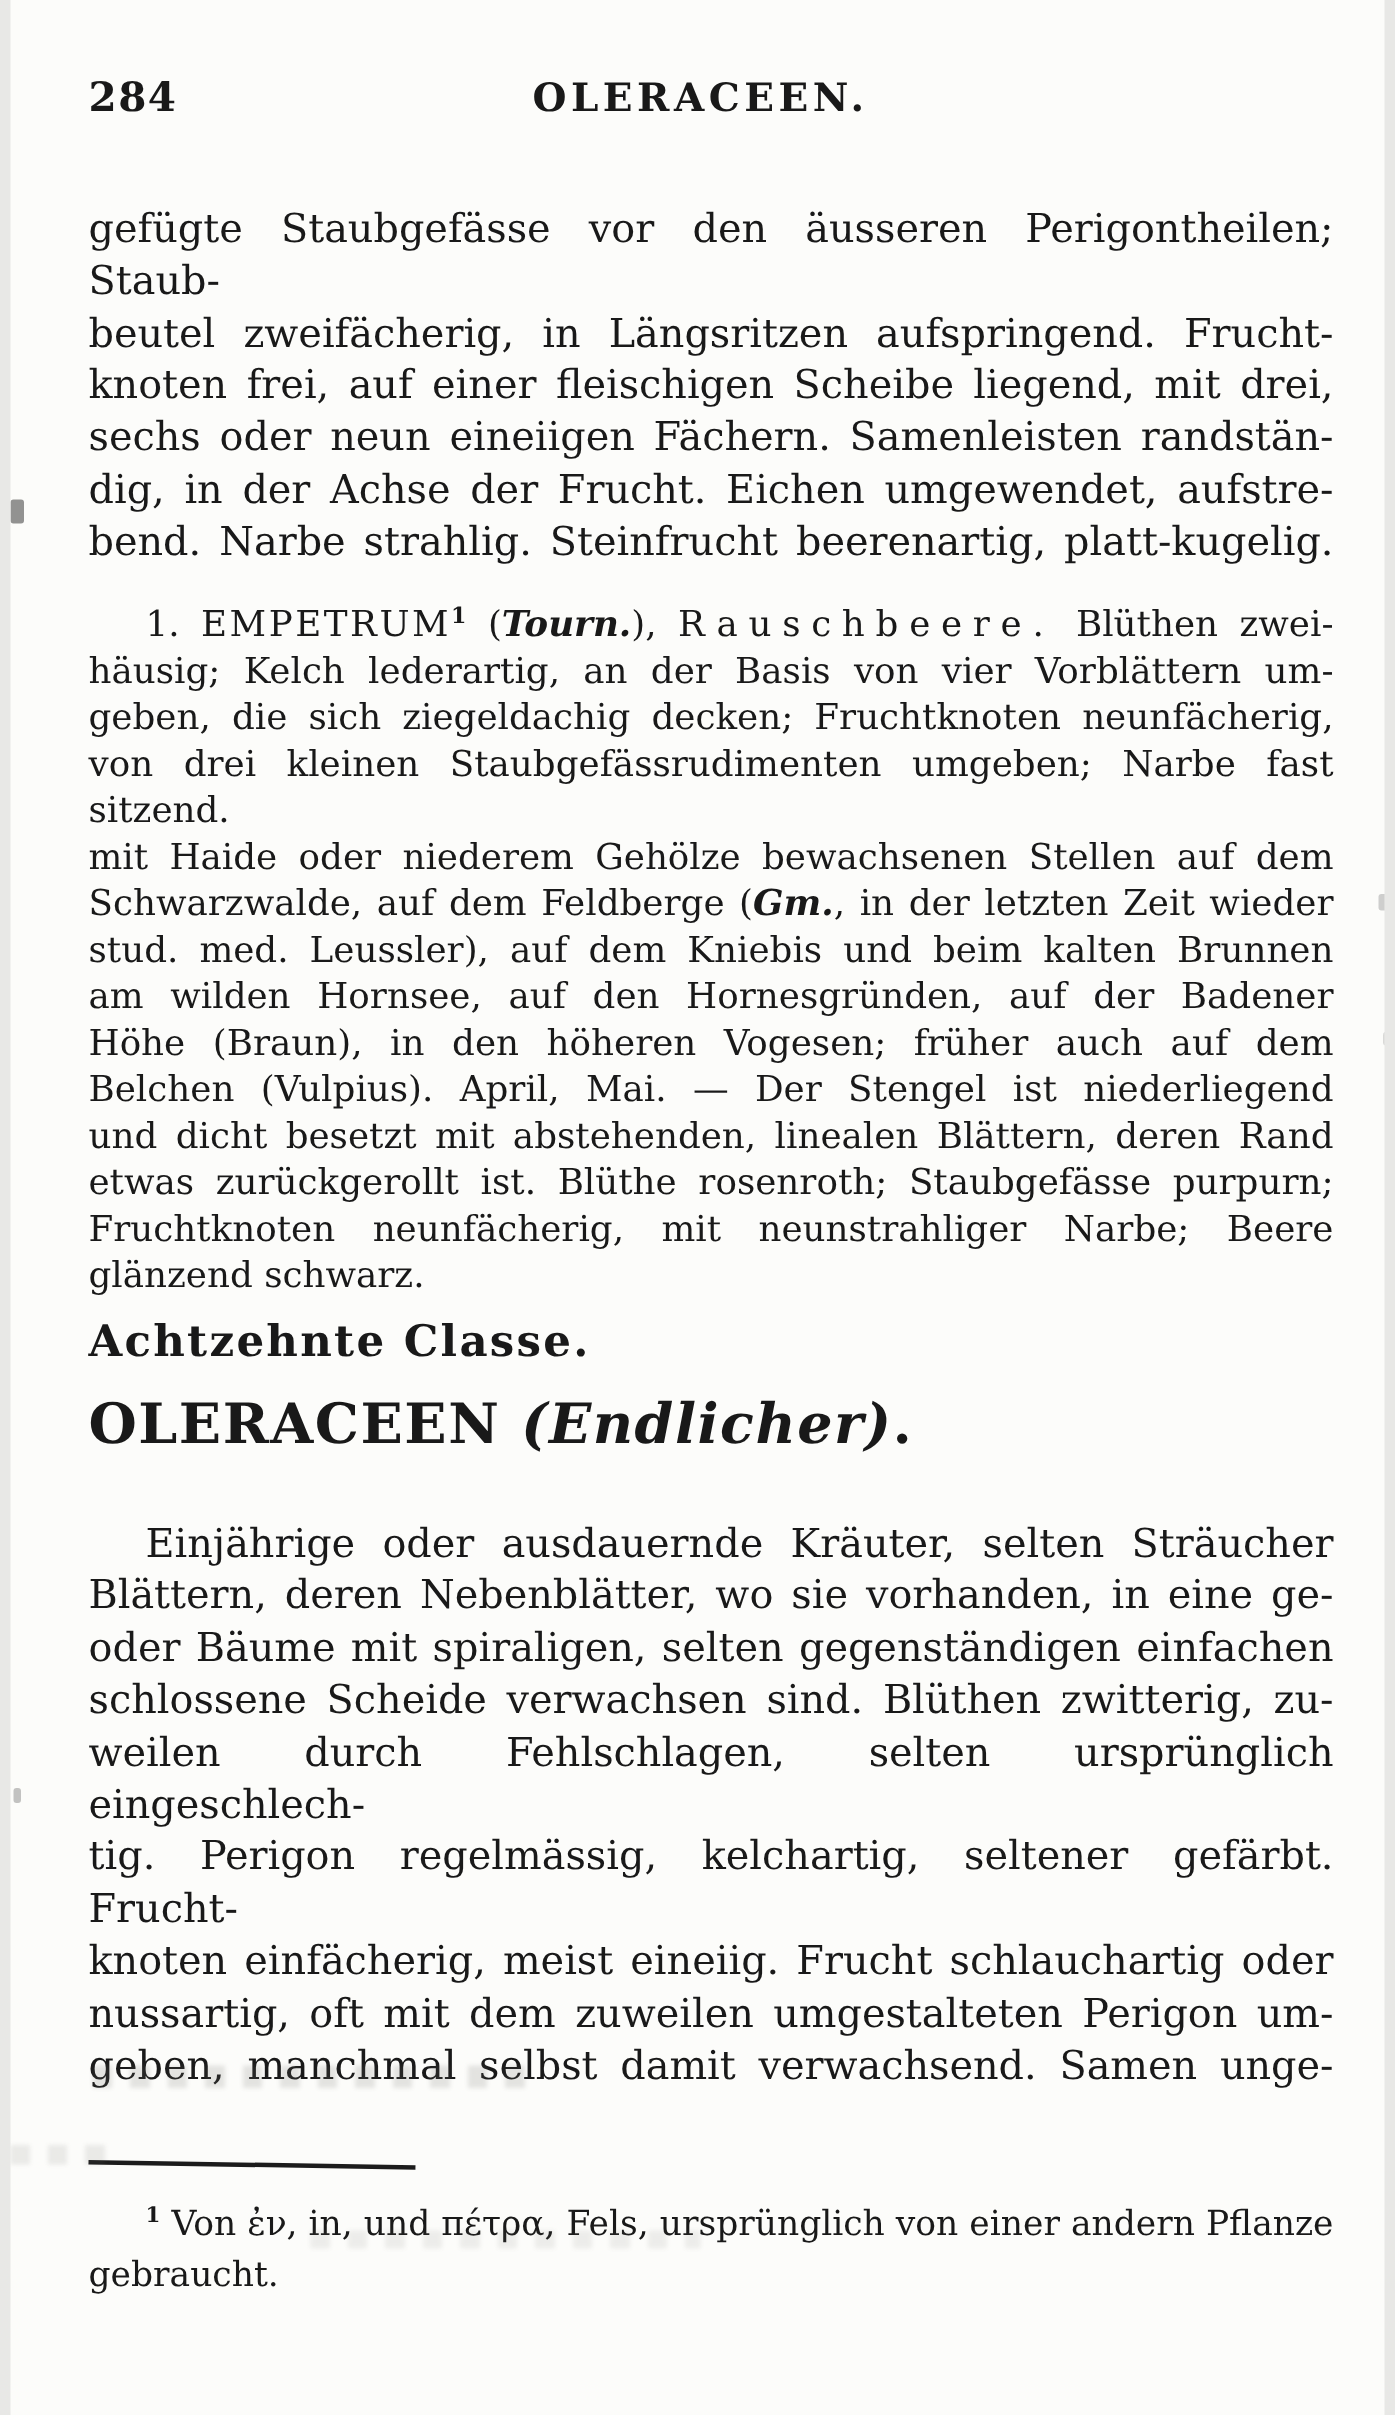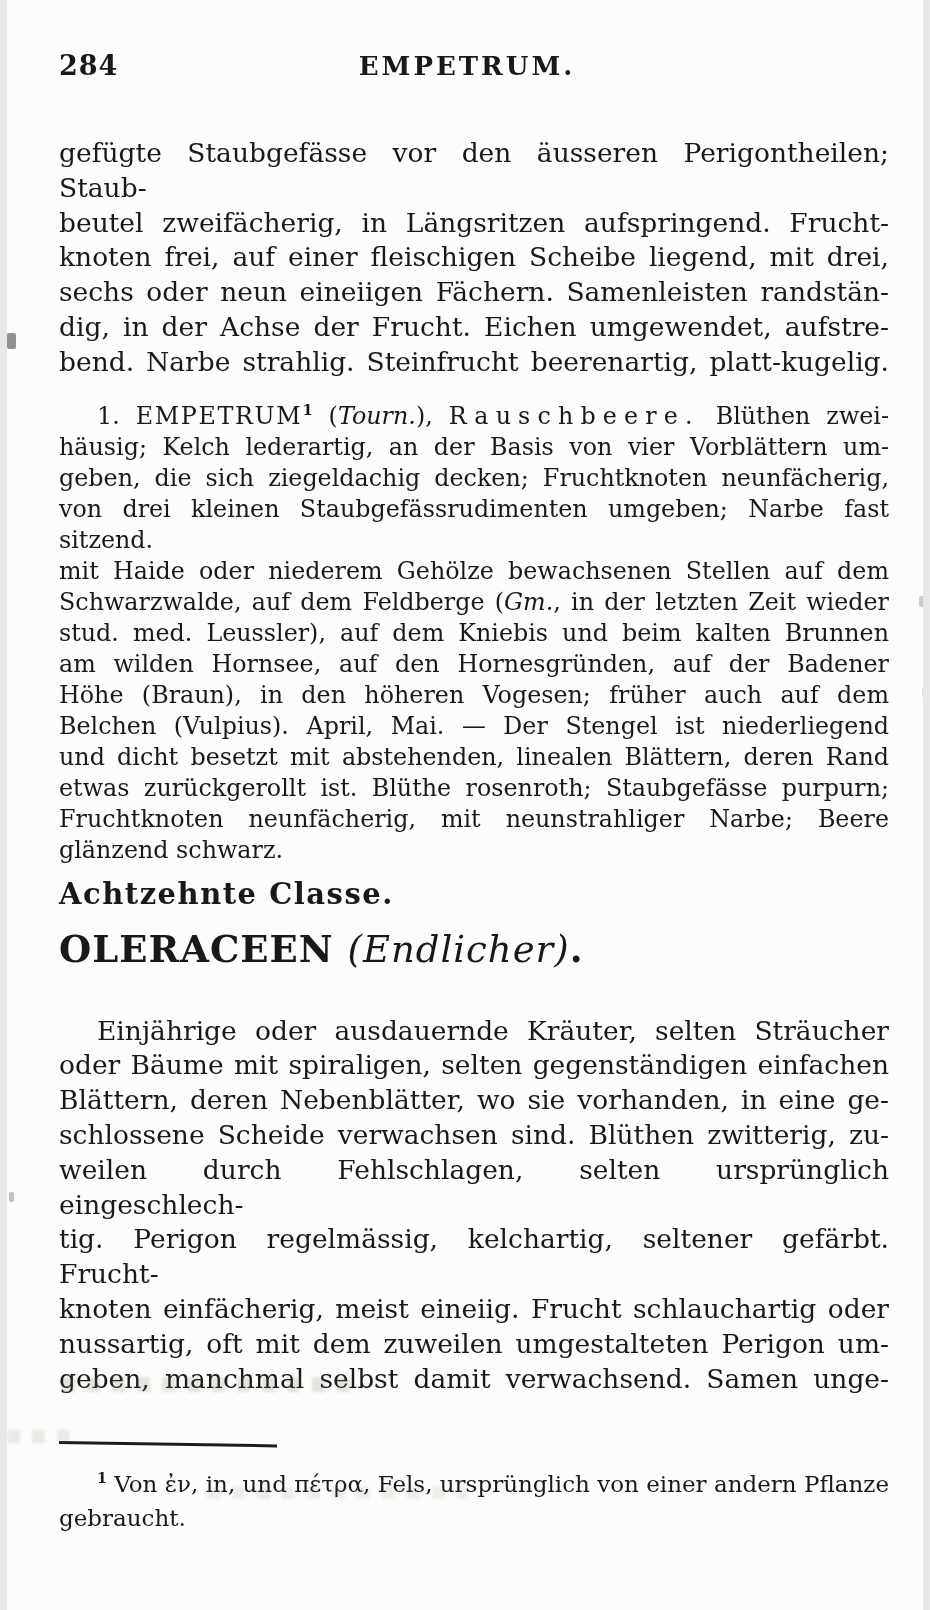--- a/index.html
+++ b/index.html
@@ -29,21 +29,21 @@
     -moz-text-align-last:justify;
   }
   .line.nojust{text-align-last:left;-moz-text-align-last:left;}
   .line.first{padding-left:38px;}
   .p0{margin-top:52px;}
   .p1{margin-top:21px;}
   .p2{margin-top:0;}
   .p3{margin-top:40px;}
   
   .it{}
-  .bit{font-style:italic;font-weight:normal;}
+  .bit{font-style:italic;font-weight:bold;}
   .gesperrt{letter-spacing:0.30em;}
   .wide{letter-spacing:0.07em;}
   .sc{font-size:0.80em;letter-spacing:1.5px;}
   .sup{vertical-align:super;font-size:0.62em;font-weight:bold;line-height:0;}
   .sym{font-family:"DejaVu Sans", sans-serif;}
   
   .h-class{margin-top:10px;font-size:29px;font-weight:bold;line-height:36px;letter-spacing:1.5px;}
   .h-family{margin-top:13px;text-align:left;font-size:37px;font-weight:bold;line-height:48px;letter-spacing:1px;}
   
   .fnrule{margin-top:45px;width:218px;height:3px;background:#1c1c1c;transform:rotate(0.9deg);transform-origin:left center;}
@@ -59,21 +59,21 @@
   .s2{left:0;top:1430px;width:70px;height:13px;opacity:.12;}
   .s3{left:200px;top:1487px;width:260px;height:12px;opacity:.10;}
 </style>
 </head>
 <body>
 
 <div class="page">
 
   <div class="hdr">
     <span class="pagenum">284</span>
-    <div class="runtitle">EMPETRUM.</div>
+    <div class="runtitle">OLERACEEN.</div>
   </div>
 
   <div class="para body-lg p0">
       <div class="line"><span>gefügte Staubgefässe vor den äusseren Perigontheilen; Staub-</span></div>
       <div class="line"><span>beutel zweifächerig, in Längsritzen aufspringend. Frucht-</span></div>
       <div class="line"><span>knoten frei, auf einer fleischigen Scheibe liegend, mit drei,</span></div>
       <div class="line"><span>sechs oder neun eineiigen Fächern. Samenleisten randstän-</span></div>
       <div class="line"><span>dig, in der Achse der Frucht. Eichen umgewendet, aufstre-</span></div>
       <div class="line"><span>bend. Narbe strahlig. Steinfrucht beerenartig, platt-kugelig.</span></div>
     </div>
@@ -95,22 +95,22 @@
       <div class="line"><span>etwas zurückgerollt ist. Blüthe rosenroth; Staubgefässe purpurn;</span></div>
       <div class="line"><span>Fruchtknoten neunfächerig, mit neunstrahliger Narbe; Beere</span></div>
       <div class="line nojust"><span>glänzend schwarz.</span></div>
     </div>
 
   <div class="h-class">Achtzehnte Classe.</div>
   <div class="h-family"><span>OLERACEEN </span><span class="bit">(Endlicher)</span><span>.</span></div>
 
   <div class="para body-lg p3">
       <div class="line first"><span>Einjährige oder ausdauernde Kräuter, selten Sträucher</span></div>
+      <div class="line"><span>Blättern, deren Nebenblätter, wo sie vorhanden, in eine ge-</span></div>
       <div class="line"><span>oder Bäume mit spiraligen, selten gegenständigen einfachen</span></div>
-      <div class="line"><span>Blättern, deren Nebenblätter, wo sie vorhanden, in eine ge-</span></div>
       <div class="line"><span>schlossene Scheide verwachsen sind. Blüthen zwitterig, zu-</span></div>
       <div class="line"><span>weilen durch Fehlschlagen, selten ursprünglich eingeschlech-</span></div>
       <div class="line"><span>tig. Perigon regelmässig, kelchartig, seltener gefärbt. Frucht-</span></div>
       <div class="line"><span>knoten einfächerig, meist eineiig. Frucht schlauchartig oder</span></div>
       <div class="line"><span>nussartig, oft mit dem zuweilen umgestalteten Perigon um-</span></div>
       <div class="line"><span>geben, manchmal selbst damit verwachsend. Samen unge-</span></div>
     </div>
 
   <div class="fnrule"></div>
   <div class="footnote foot">

